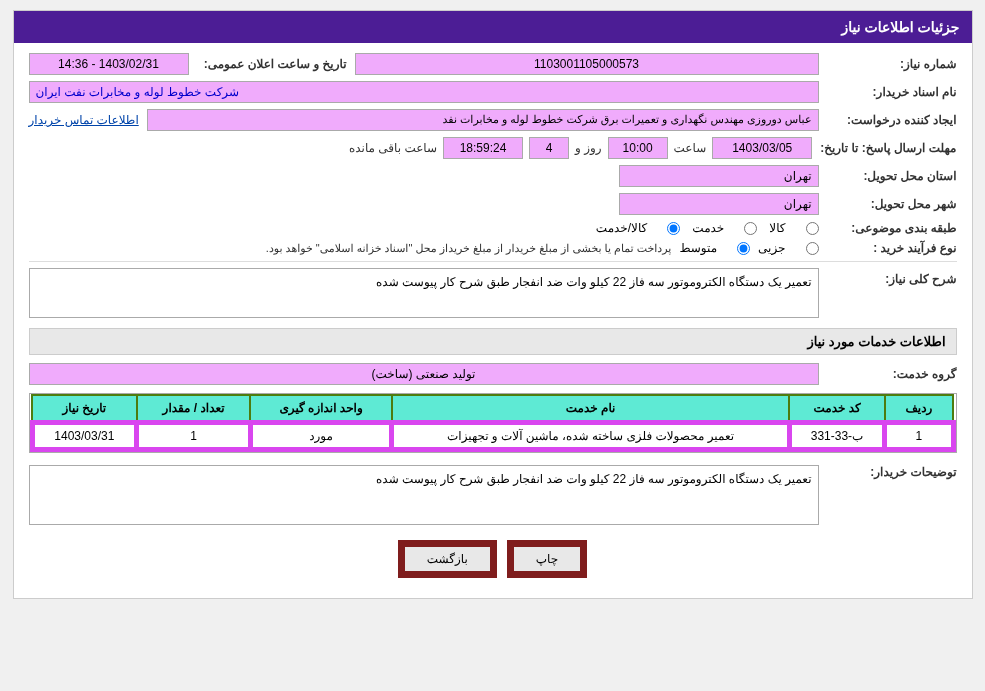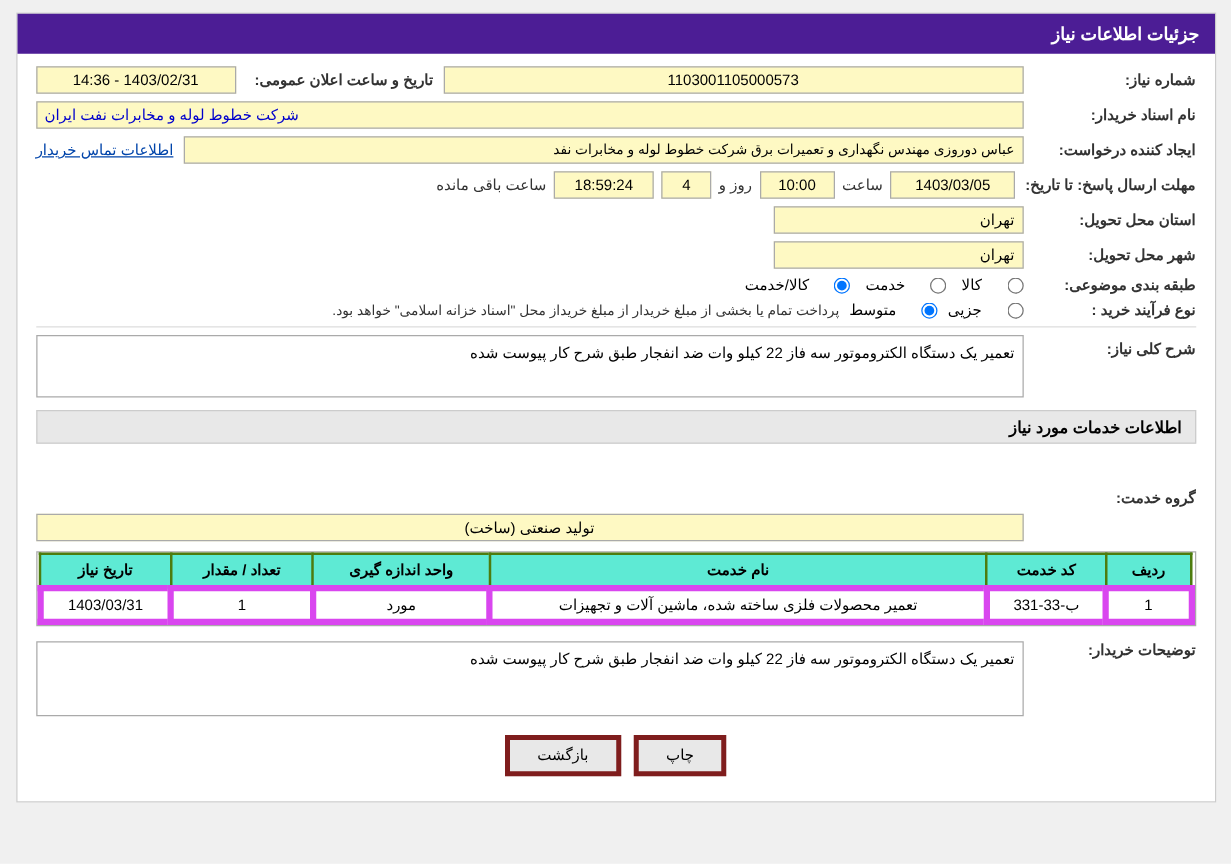--- a/index.html
+++ b/index.html
@@ -43,21 +43,21 @@
     }
     .label {
       color: #333;
       font-weight: bold;
       white-space: nowrap;
       min-width: 130px;
       text-align: right;
     }
     .field-box {
       border: 1px solid #aaa;
-      background: #fef9c3;
+      background: #f0abfc;
       padding: 3px 6px;
       min-height: 22px;
       min-width: 120px;
     }
     .field-wide {
       flex: 1;
     }
     .field-blue {
       color: #0000cc;
     }
@@ -126,24 +126,24 @@
       margin-top: 4px;
     }
     .buttons-row {
       display: flex;
       justify-content: center;
       gap: 10px;
       margin: 15px 0 10px 0;
     }
     .btn {
       padding: 5px 22px;
-      border: 4px solid #7f1d1d;
+      border: 7px solid #7f1d1d;
       cursor: pointer;
       font-size: 12px;
-      font-family: Liberation Serif, serif;
+      font-family: Liberation Sans, sans-serif;
     }
     .btn-print {
       background: #e8e8e8;
     }
     .btn-back {
       background: #e8e8e8;
     }
     .divider {
       border-top: 1px solid #ddd;
       margin: 6px 0;
@@ -241,21 +241,21 @@
 
     <div class="form-row" style="align-items:flex-start;">
       <span class="label" style="margin-top:4px;">شرح کلی نیاز:</span>
       <div class="sharh-box" style="flex:1;">تعمیر یک دستگاه الکتروموتور سه فاز 22 کیلو وات ضد انفجار طبق شرح کار پیوست شده</div>
     </div>
 
     <div class="section-title">اطلاعات خدمات مورد نیاز</div>
 
     <div class="form-row">
       <span class="label">گروه خدمت:</span>
-      <div class="field-box field-wide" style="text-align:center;margin-top:48px;">تولید صنعتی (ساخت)</div>
+      <div class="field-box field-wide" style="text-align:center;">تولید صنعتی (ساخت)</div>
     </div>
 
     <div class="table-container">
       <table>
         <thead>
           <tr>
             <th>ردیف</th>
             <th>کد خدمت</th>
             <th>نام خدمت</th>
             <th>واحد اندازه گیری</th>

